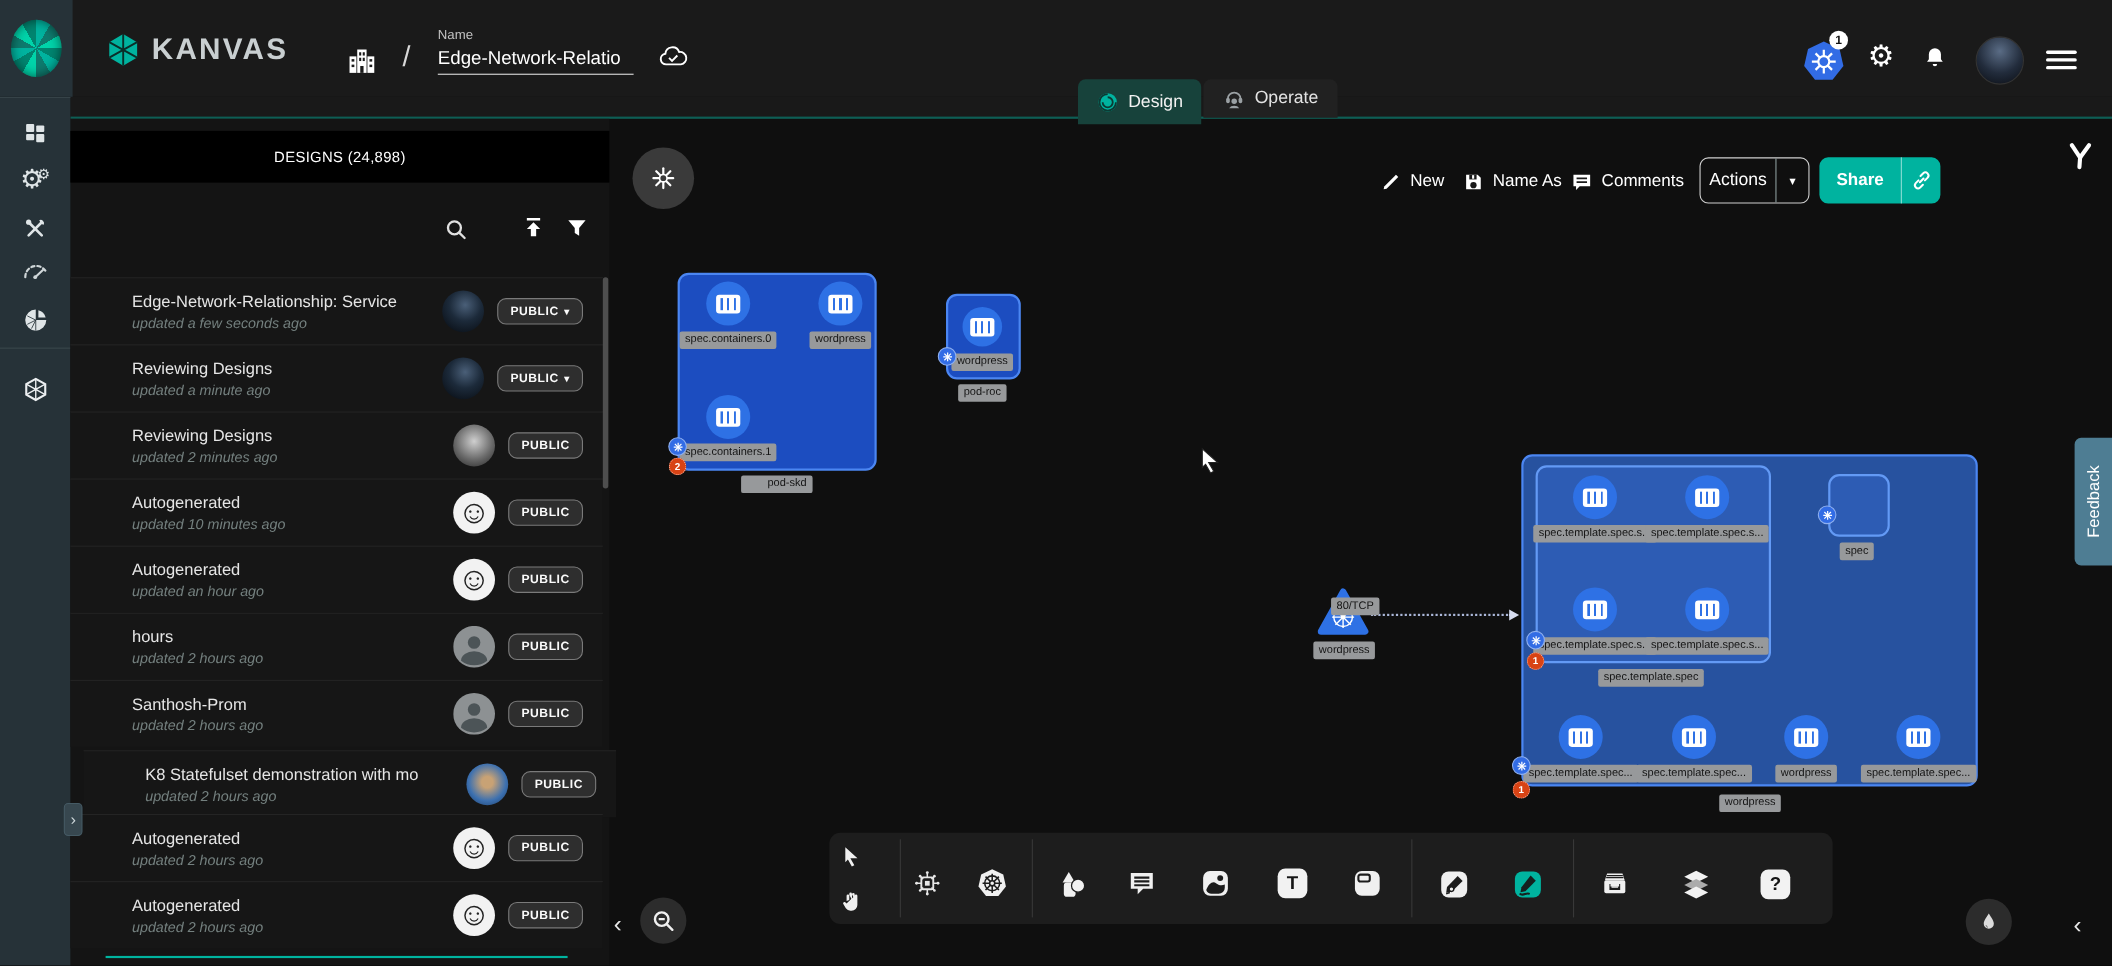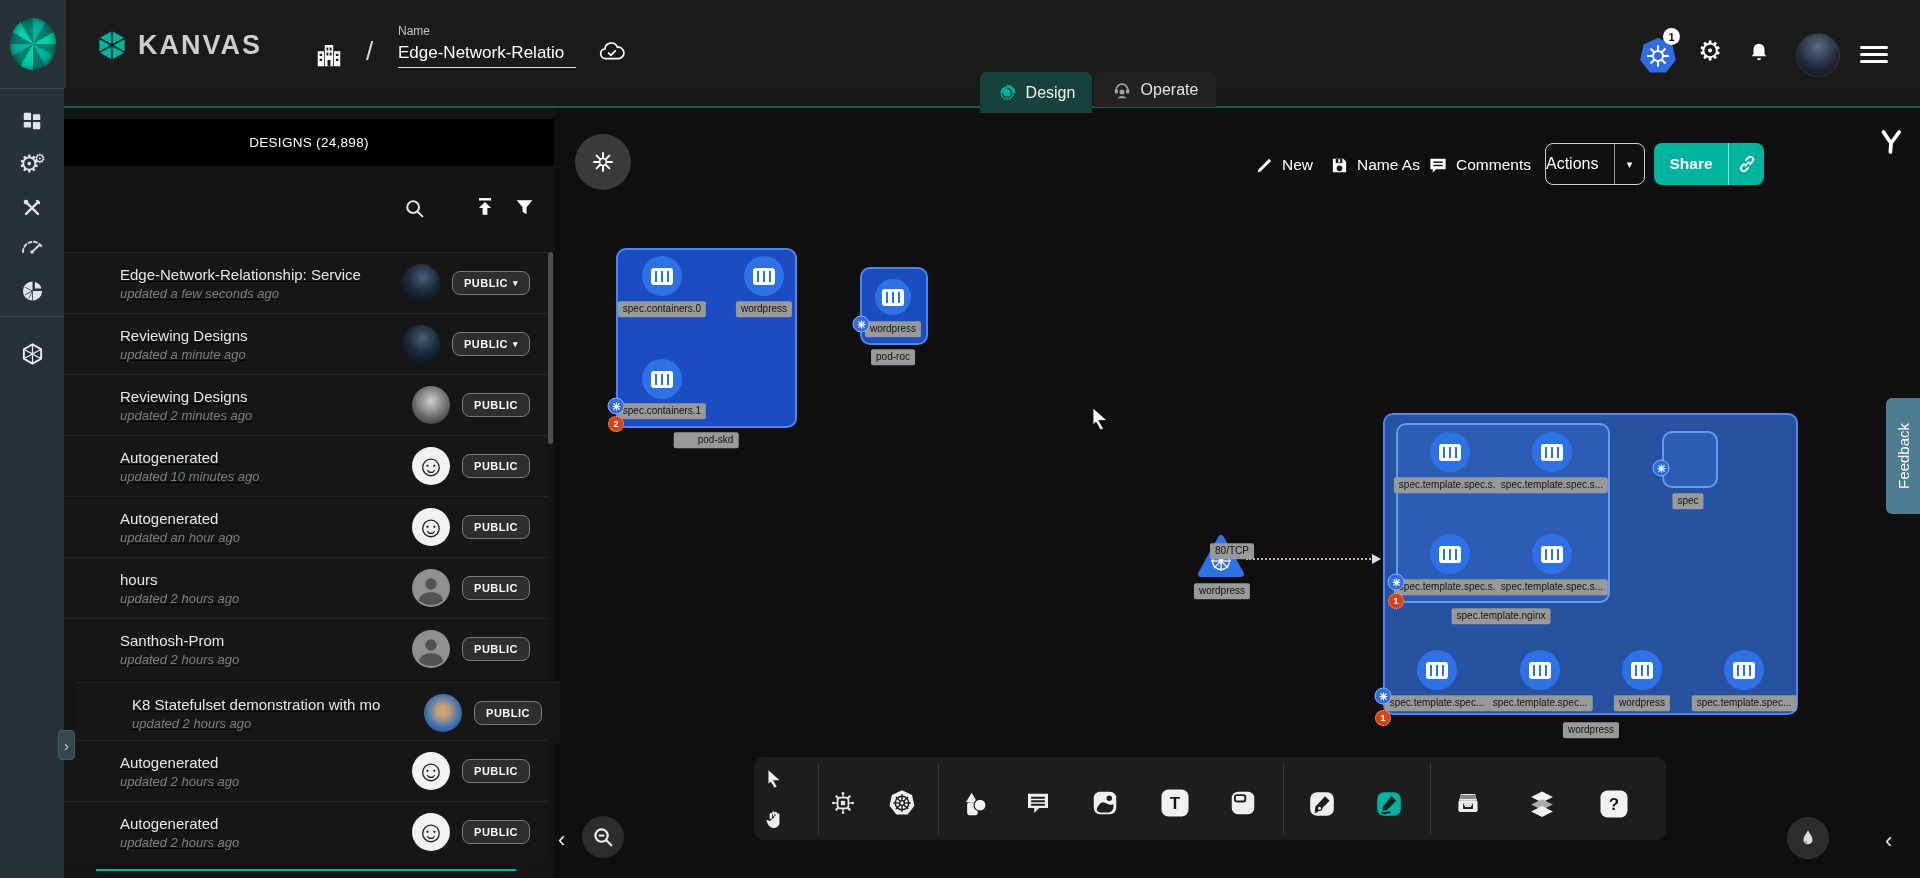--- a/index.html
+++ b/index.html
@@ -45,39 +45,39 @@
 
   
   .panel{left:64px;top:108px;width:490px;height:770px;background:#141414;z-index:4;}
   .panel-black{left:64px;top:119px;width:490px;height:47px;background:#000;display:flex;align-items:center;justify-content:center;z-index:5;}
   .panel-title{color:#fff;font-size:13.5px;letter-spacing:.3px;font-weight:500;}
   .search-input{left:96px;top:188px;width:350px;height:40px;background:#1b1b1b;border:1px solid #3a3a3a;border-radius:8px;color:#ddd;font-size:15px;padding:0 40px 0 14px;outline:none;z-index:5;}
   .search-mag{left:404px;top:198px;z-index:6;}
   .pub-ic{left:474px;top:196px;z-index:6;}
   .filt-ic{left:514px;top:197px;z-index:6;}
   .row{position:absolute;left:64px;width:484px;height:61px;border-top:1px solid #242424;display:flex;align-items:center;padding-left:56px;z-index:5;background:#161616;}
-  .rowtxt{flex:1;min-width:0;overflow:hidden;text-decoration:underline;}
+  .rowtxt{flex:1;min-width:0;overflow:hidden;}
   .rtitle{font-size:15px;color:#e6e6e6;white-space:nowrap;overflow:hidden;}
   .rsub{font-size:13px;font-style:italic;color:#74807f;margin-top:3px;white-space:nowrap;}
   .avatar{width:38px;height:38px;border-radius:50%;flex:none;margin-left:6px;}
   .av-dark{background:radial-gradient(circle at 55% 35%,#4a5f78,#1c2a3a 45%,#05080d);}
   .av-gray{background:radial-gradient(circle at 50% 40%,#cfcfcf,#6b6b6b 55%,#222);}
   .av-photo{background:radial-gradient(circle at 50% 45%,#c8a275 18%,#3c70b0 60%,#19365c);}
   .av-smiley{background:#f2f2f2;display:flex;align-items:center;justify-content:center;color:#222;font-size:30px;line-height:1;}
   .pubchip{margin:0 18px 0 12px;background:#2e2e2e;border:1px solid #7a7a7a;border-radius:8px;color:#fafafa;font-size:11px;font-weight:700;letter-spacing:.5px;padding:5px 11px;display:flex;align-items:center;gap:5px;flex:none;}
   .pubchip .car{font-size:9px;}
   .scroll-thumb{left:548px;top:252px;width:5px;height:192px;background:#4e4e4e;border-radius:3px;z-index:6;}
   .active-ind{left:96px;top:869px;width:420px;height:2px;background:#00b39f;z-index:6;}
 
   
   .canvas{left:554px;top:108px;width:1366px;height:770px;background:#0f0f0f;z-index:1;}
   .snow-btn{left:575px;top:134px;width:56px;height:56px;border-radius:50%;background:#3a3a3a;display:flex;align-items:center;justify-content:center;z-index:4;}
   .tbtn{position:absolute;display:flex;align-items:center;gap:8px;color:#fff;font-size:15.5px;cursor:pointer;z-index:4;height:42px;}
   .actions-btn{left:1545px;top:143px;width:100px;height:42px;border:1px solid #cfcfcf;border-radius:8px;display:flex;align-items:center;z-index:4;color:#fff;}
-  .actions-main{flex:1;font-size:16px;}
+  .actions-main{flex:1;text-align:center;font-size:16px;}
   .actions-caret{width:30px;height:100%;border-left:1px solid #8a9a9a;display:flex;align-items:center;justify-content:center;font-size:11px;}
   .share-btn{left:1654px;top:143px;width:110px;height:42px;background:#00b39f;border-radius:8px;display:flex;align-items:center;z-index:4;color:#fff;}
   .share-main{flex:1;text-align:center;font-size:15.5px;font-weight:600;}
   .share-link{width:36px;height:100%;border-left:1px solid rgba(255,255,255,.55);display:flex;align-items:center;justify-content:center;}
   .y-ic{left:1876px;top:126px;z-index:4;}
 
   
   .pod{position:absolute;background:#1c4dc0;border:2px solid #4b86f2;border-radius:10px;z-index:2;}
   .grp{position:absolute;background:#27529f;border:2px solid #4b86f2;border-radius:10px;z-index:2;}
   .igrp{position:absolute;background:#2d5cb4;border:2px solid #639af5;border-radius:10px;z-index:2;}
@@ -537,21 +537,21 @@
   <div class="ncirc" style="left:1430px;top:534px;">
       <div class="cglyph"></div>
     </div>
   <div class="ncirc" style="left:1532px;top:534px;">
       <div class="cglyph"></div>
     </div>
   <div class="chip" style="left:1450px;top:485px;">spec.template.spec.s...</div>
   <div class="chip" style="left:1552px;top:485px;">spec.template.spec.s...</div>
   <div class="chip" style="left:1450px;top:587px;">spec.template.spec.s...</div>
   <div class="chip" style="left:1552px;top:587px;">spec.template.spec.s...</div>
-  <div class="chip" style="left:1501px;top:616px;">spec.template.nginx</div>
+  <div class="chip" style="left:1501px;top:616px;">spec.template.spec</div>
   <div class="k8sbadge" style="left:1396px;top:582px;">
       <svg width="10" height="10" viewBox="0 0 10 10">
         <g stroke="#fff" stroke-width="1.1">
           <line x1="5" y1="1" x2="5" y2="9"></line>
           <line x1="1" y1="5" x2="9" y2="5"></line>
           <line x1="2" y1="2" x2="8" y2="8"></line>
           <line x1="8" y1="2" x2="2" y2="8"></line>
         </g>
       </svg>
     </div>

